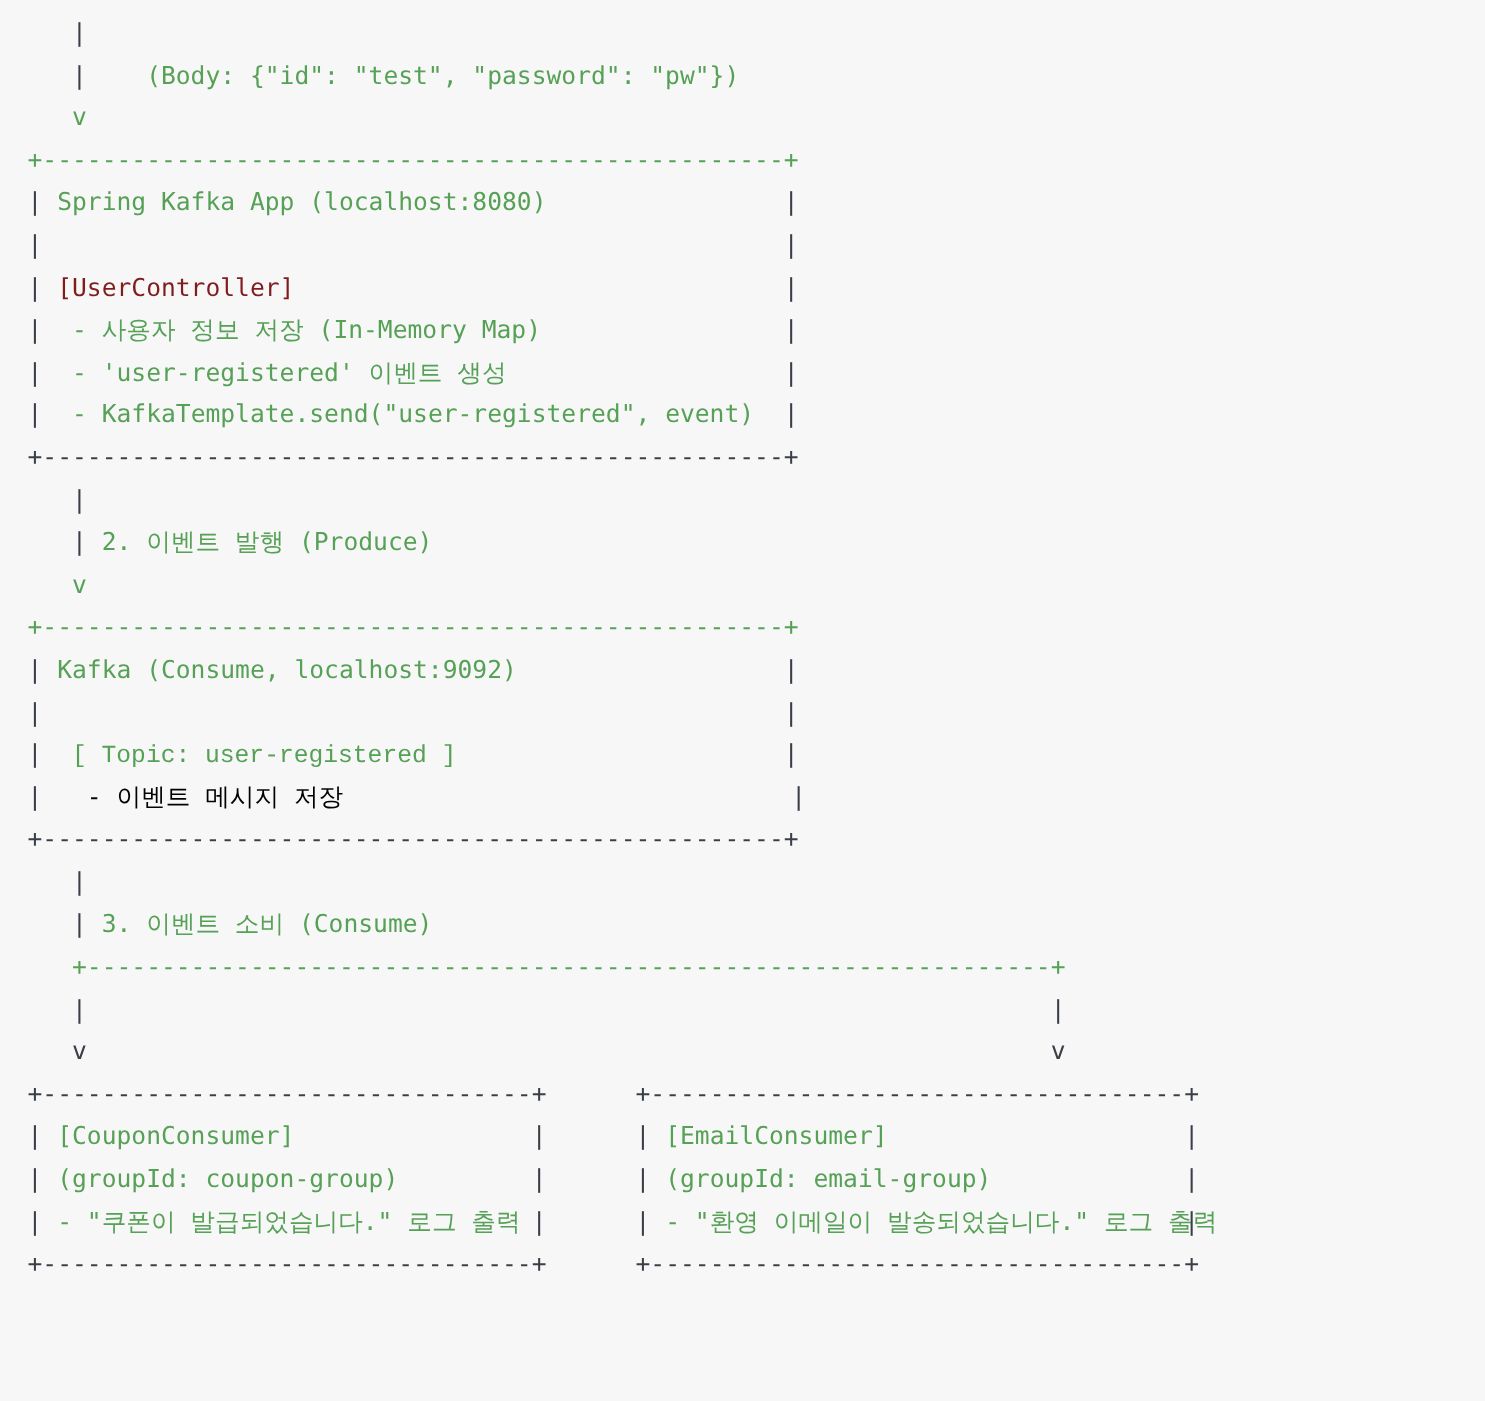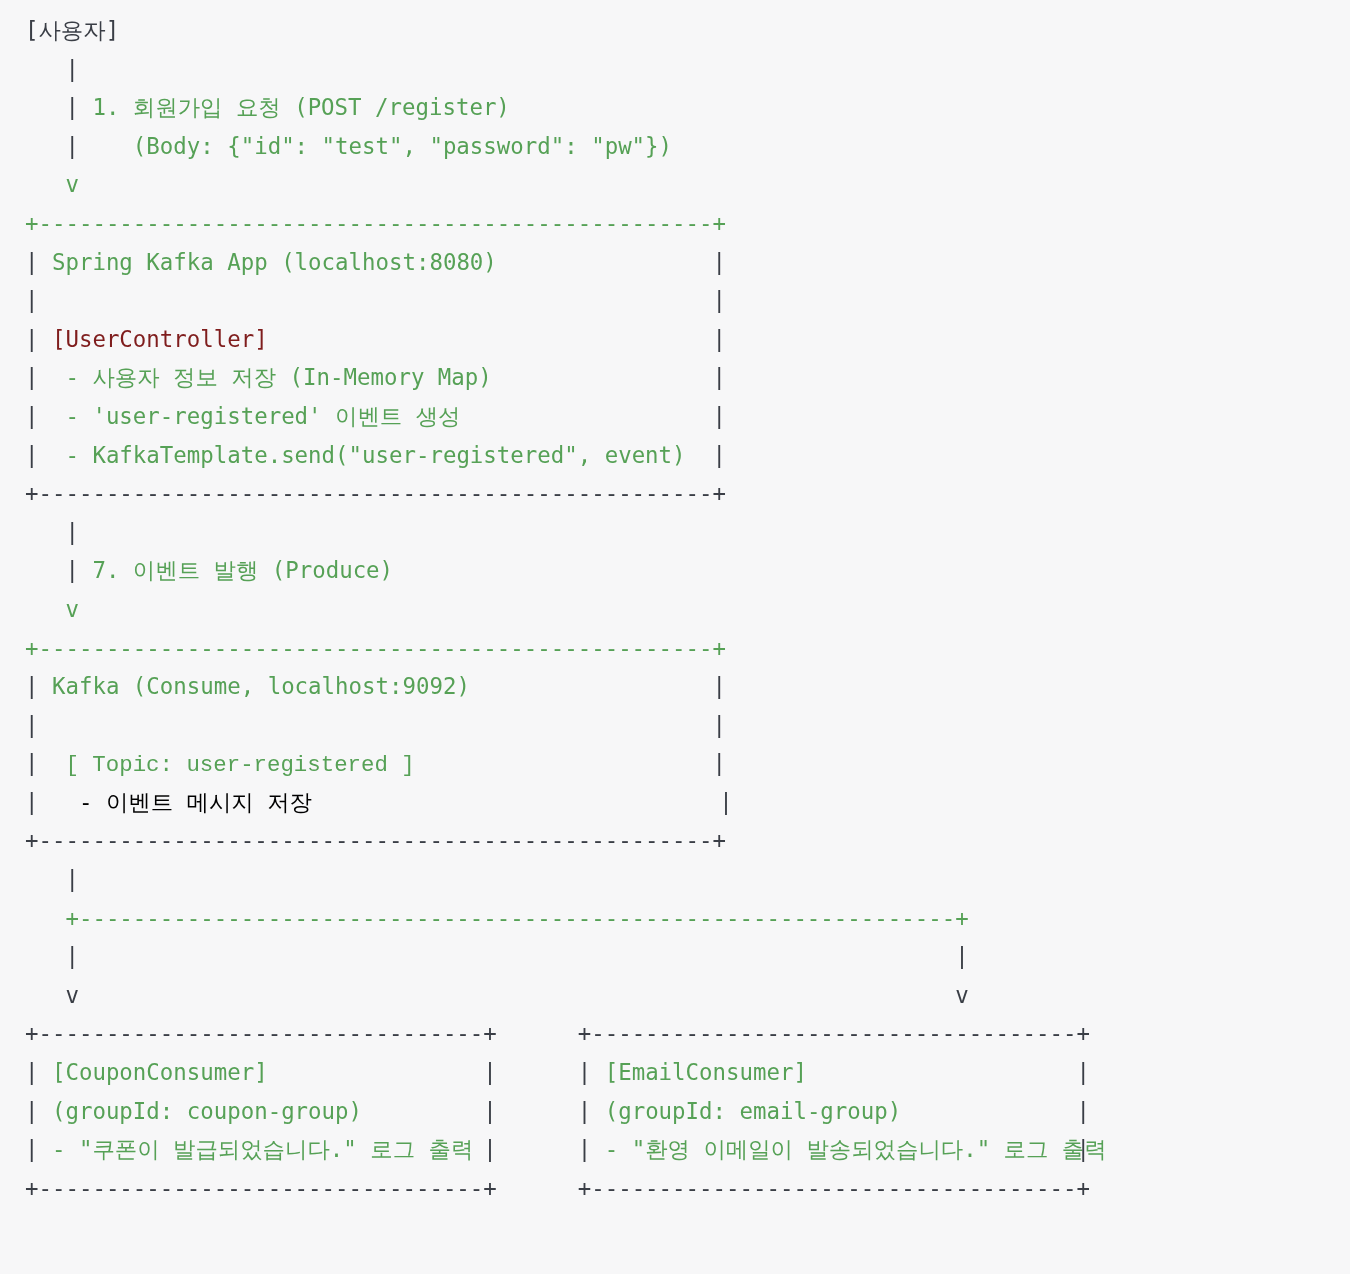--- a/index.html
+++ b/index.html
@@ -26,43 +26,42 @@
   .line span { white-space: pre; }
   .abs {
     position: absolute;
     top: 0;
   }
 </style>
 </head>
 <body>
 
 <div class="diagram">
-    <div class="line"><span style="color: rgb(58, 62, 70);">[사용자]</span></div>
     <div class="line"><span style="color: rgb(58, 62, 70);">   |</span></div>
-    <div class="line"><span style="color: rgb(58, 62, 70);">   | </span><span style="color: rgb(86, 161, 86);">1. 회원가입 요청 (POST /register)</span></div>
     <div class="line"><span style="color: rgb(58, 62, 70);">   |</span><span style="color: rgb(86, 161, 86);">    (Body: {"id": "test", "password": "pw"})</span></div>
     <div class="line"><span style="color: rgb(86, 161, 86);">   v</span></div>
     <div class="line"><span style="color: rgb(86, 161, 86);">+--------------------------------------------------+</span></div>
     <div class="line"><span style="color: rgb(58, 62, 70);">| </span><span style="color: rgb(86, 161, 86);">Spring Kafka App (localhost:8080)</span><span class="abs" style="left: 687.544px;"><span style="color: rgb(58, 62, 70);">|</span></span></div>
     <div class="line"><span style="color: rgb(58, 62, 70);">|</span><span class="abs" style="left: 687.544px;"><span style="color: rgb(58, 62, 70);">|</span></span></div>
     <div class="line"><span style="color: rgb(58, 62, 70);">| </span><span style="color: #7f1d1d;">[UserController]</span><span class="abs" style="left: 687.544px;"><span style="color: rgb(58, 62, 70);">|</span></span></div>
     <div class="line"><span style="color: rgb(58, 62, 70);">|  </span><span style="color: rgb(86, 161, 86);">- 사용자 정보 저장 (In-Memory Map)</span><span class="abs" style="left: 687.544px;"><span style="color: rgb(58, 62, 70);">|</span></span></div>
     <div class="line"><span style="color: rgb(58, 62, 70);">|  </span><span style="color: rgb(86, 161, 86);">- 'user-registered' 이벤트 생성</span><span class="abs" style="left: 687.544px;"><span style="color: rgb(58, 62, 70);">|</span></span></div>
     <div class="line"><span style="color: rgb(58, 62, 70);">|  </span><span style="color: rgb(86, 161, 86);">- KafkaTemplate.send("user-registered", event)</span><span class="abs" style="left: 687.544px;"><span style="color: rgb(58, 62, 70);">|</span></span></div>
     <div class="line"><span style="color: rgb(58, 62, 70);">+--------------------------------------------------+</span></div>
     <div class="line"><span style="color: rgb(58, 62, 70);">   |</span></div>
-    <div class="line"><span style="color: rgb(58, 62, 70);">   | </span><span style="color: rgb(86, 161, 86);">7. 이벤트 발행 (Produce)</span></div>
+    <div class="line"><span style="color: rgb(58, 62, 70);">   | </span><span style="color: rgb(86, 161, 86);">2. 이벤트 발행 (Produce)</span></div>
     <div class="line"><span style="color: rgb(86, 161, 86);">   v</span></div>
     <div class="line"><span style="color: rgb(86, 161, 86);">+--------------------------------------------------+</span></div>
     <div class="line"><span style="color: rgb(58, 62, 70);">| </span><span style="color: rgb(86, 161, 86);">Kafka (Consume, localhost:9092)</span><span class="abs" style="left: 687.544px;"><span style="color: rgb(58, 62, 70);">|</span></span></div>
     <div class="line"><span style="color: rgb(58, 62, 70);">|</span><span class="abs" style="left: 687.544px;"><span style="color: rgb(58, 62, 70);">|</span></span></div>
     <div class="line"><span style="color: rgb(58, 62, 70);">|  </span><span style="color: rgb(86, 161, 86); font-family: Liberation Mono, monospace;">[ Topic: user-registered ]</span><span class="abs" style="left: 687.544px;"><span style="color: rgb(58, 62, 70);">|</span></span></div>
     <div class="line"><span style="color: rgb(58, 62, 70);">|   </span><span style="color: #000000;">- 이벤트 메시지 저장</span><span class="abs" style="left: 694.284px;"><span style="color: rgb(58, 62, 70);">|</span></span></div>
     <div class="line"><span style="color: rgb(58, 62, 70);">+--------------------------------------------------+</span></div>
     <div class="line"><span style="color: rgb(58, 62, 70);">   |</span></div>
+    <div class="line"><span style="color: rgb(58, 62, 70);">   | </span><span style="color: rgb(86, 161, 86);">3. 이벤트 소비 (Consume)</span></div>
     <div class="line"><span style="color: rgb(86, 161, 86);">   +-----------------------------------------------------------------+</span></div>
     <div class="line"><span style="color: rgb(58, 62, 70);">   |</span><span class="abs" style="left: 930.206px;"><span style="color: rgb(58, 62, 70);">|</span></span></div>
     <div class="line"><span style="color: rgb(58, 62, 70);">   v</span><span class="abs" style="left: 930.206px;"><span style="color: rgb(58, 62, 70);">v</span></span></div>
     <div class="line"><span style="color: rgb(58, 62, 70);">+---------------------------------+</span><span class="abs" style="left: 552.731px;"><span style="color: rgb(58, 62, 70);">+------------------------------------+</span></span></div>
     <div class="line"><span style="color: rgb(58, 62, 70);">| </span><span style="color: rgb(86, 161, 86);">[CouponConsumer]</span><span class="abs" style="left: 458.362px;"><span style="color: rgb(58, 62, 70);">|</span></span><span class="abs" style="left: 552.731px;"><span style="color: rgb(58, 62, 70);">| </span><span style="color: rgb(86, 161, 86);">[EmailConsumer]</span></span><span class="abs" style="left: 1051.54px;"><span style="color: rgb(58, 62, 70);">|</span></span></div>
     <div class="line"><span style="color: rgb(58, 62, 70);">| </span><span style="color: rgb(86, 161, 86);">(groupId: coupon-group)</span><span class="abs" style="left: 458.362px;"><span style="color: rgb(58, 62, 70);">|</span></span><span class="abs" style="left: 552.731px;"><span style="color: rgb(58, 62, 70);">| </span><span style="color: rgb(86, 161, 86);">(groupId: email-group)</span></span><span class="abs" style="left: 1051.54px;"><span style="color: rgb(58, 62, 70);">|</span></span></div>
     <div class="line"><span style="color: rgb(58, 62, 70);">| </span><span style="color: rgb(86, 161, 86);">- "쿠폰이 발급되었습니다." 로그 출력</span><span class="abs" style="left: 458.362px;"><span style="color: rgb(58, 62, 70);">|</span></span><span class="abs" style="left: 552.731px;"><span style="color: rgb(58, 62, 70);">| </span><span style="color: rgb(86, 161, 86);">- "환영 이메일이 발송되었습니다." 로그 출력</span></span><span class="abs" style="left: 1051.54px;"><span style="color: rgb(58, 62, 70);">|</span></span></div>
     <div class="line"><span style="color: rgb(58, 62, 70);">+---------------------------------+</span><span class="abs" style="left: 552.731px;"><span style="color: rgb(58, 62, 70);">+------------------------------------+</span></span></div>
   </div>
 

